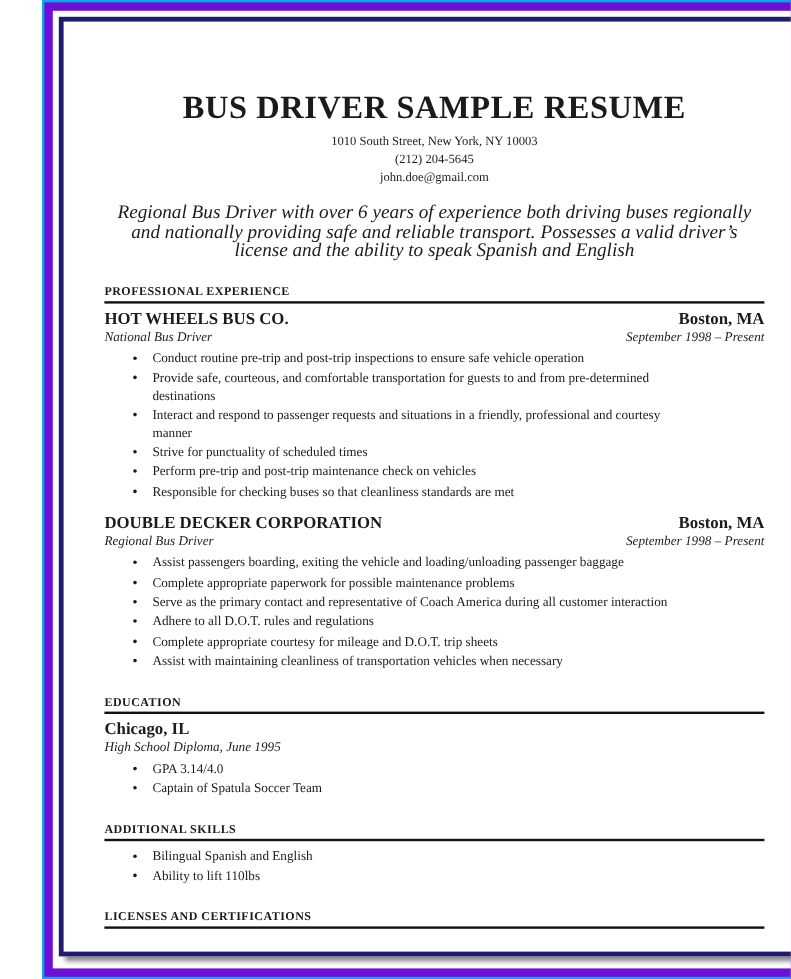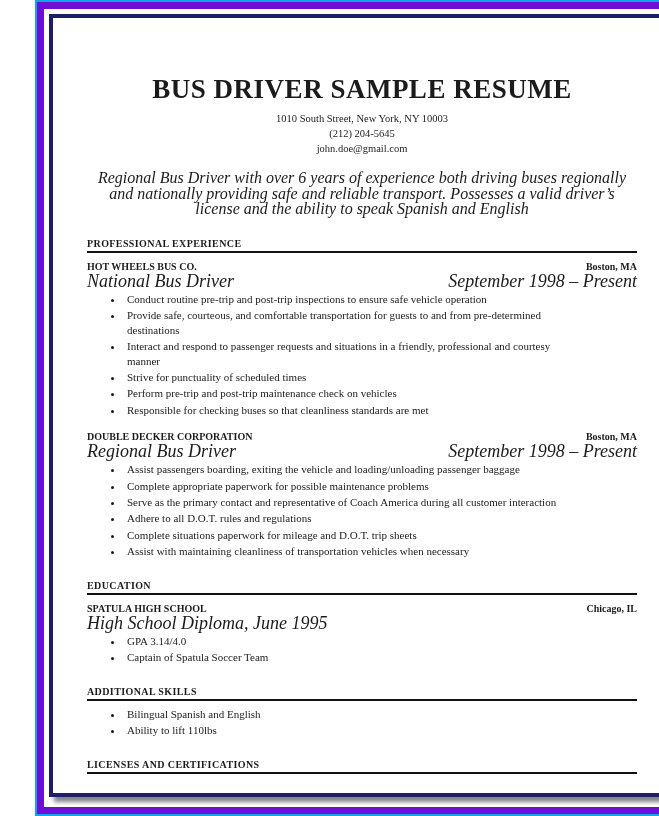--- a/index.html
+++ b/index.html
@@ -60,26 +60,26 @@
     margin: 21px 0 6px 0;
   }
 
   .row {
     display: flex;
     justify-content: space-between;
     align-items: baseline;
   }
   .company, .loc {
     font-weight: bold;
-    font-size: 10px;
+    font-size: 14px;
     line-height: 15px;
   }
   .role, .dates {
     font-style: italic;
-    font-size: 18px;
+    font-size: 11px;
     line-height: 15px;
   }
 
   ul.bullets {
     list-style: disc;
     margin: 3px 0 12px 0;
     padding: 0 58px 0 37px;
     font-size: 11px;
     line-height: 14.8px;
   }
@@ -133,30 +133,29 @@
           </div>
           <div class="row">
             <span class="role">Regional Bus Driver</span>
             <span class="dates">September 1998 – Present</span>
           </div>
           <ul class="bullets">
             <li>Assist passengers boarding, exiting the vehicle and loading/unloading passenger baggage</li>
             <li>Complete appropriate paperwork for possible maintenance problems</li>
             <li>Serve as the primary contact and representative of Coach America during all customer interaction</li>
             <li>Adhere to all D.O.T. rules and regulations</li>
-            <li>Complete situations paperwork for mileage and D.O.T. trip sheets</li>
+            <li>Complete appropriate courtesy for mileage and D.O.T. trip sheets</li>
             <li>Assist with maintaining cleanliness of transportation vehicles when necessary</li>
           </ul>
         </div>
       </section>
 
       <section>
         <h2 class="section-heading">EDUCATION</h2>
         <div class="row">
-          <span class="company">SPATULA HIGH SCHOOL</span>
           <span class="loc">Chicago, IL</span>
         </div>
         <div class="role">High School Diploma, June 1995</div>
         <ul class="bullets tight">
           <li>GPA 3.14/4.0</li>
           <li>Captain of Spatula Soccer Team</li>
         </ul>
       </section>
 
       <section>

